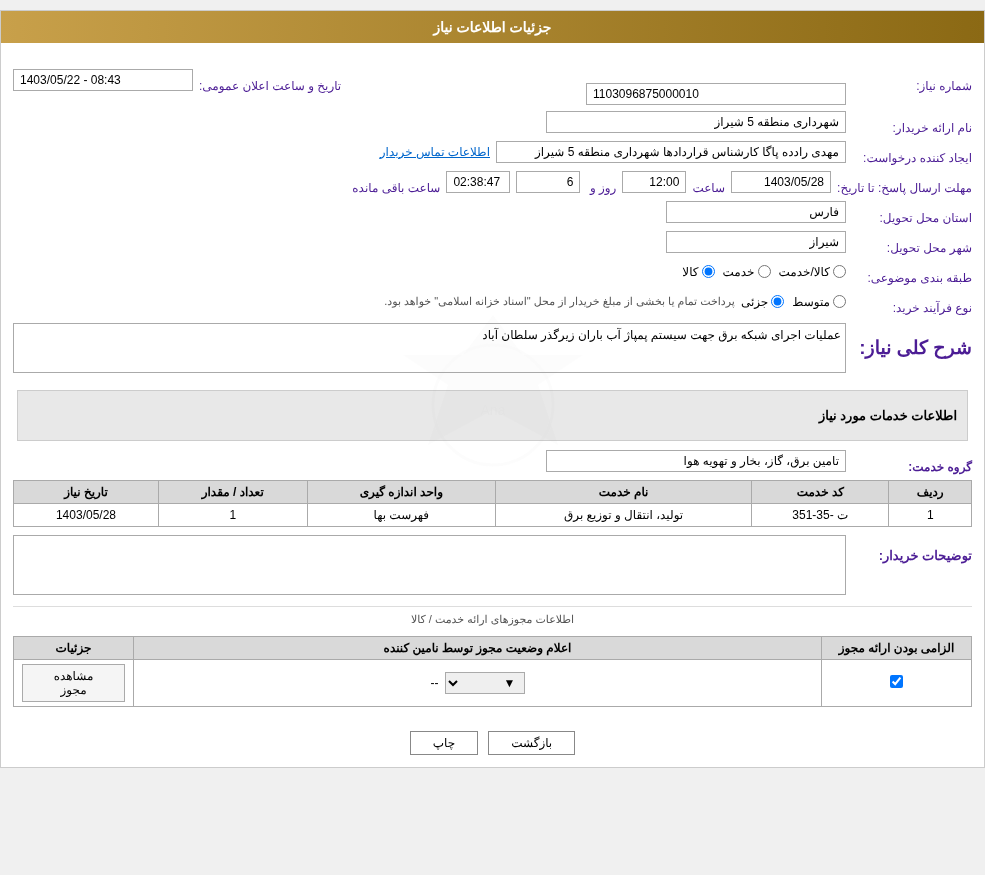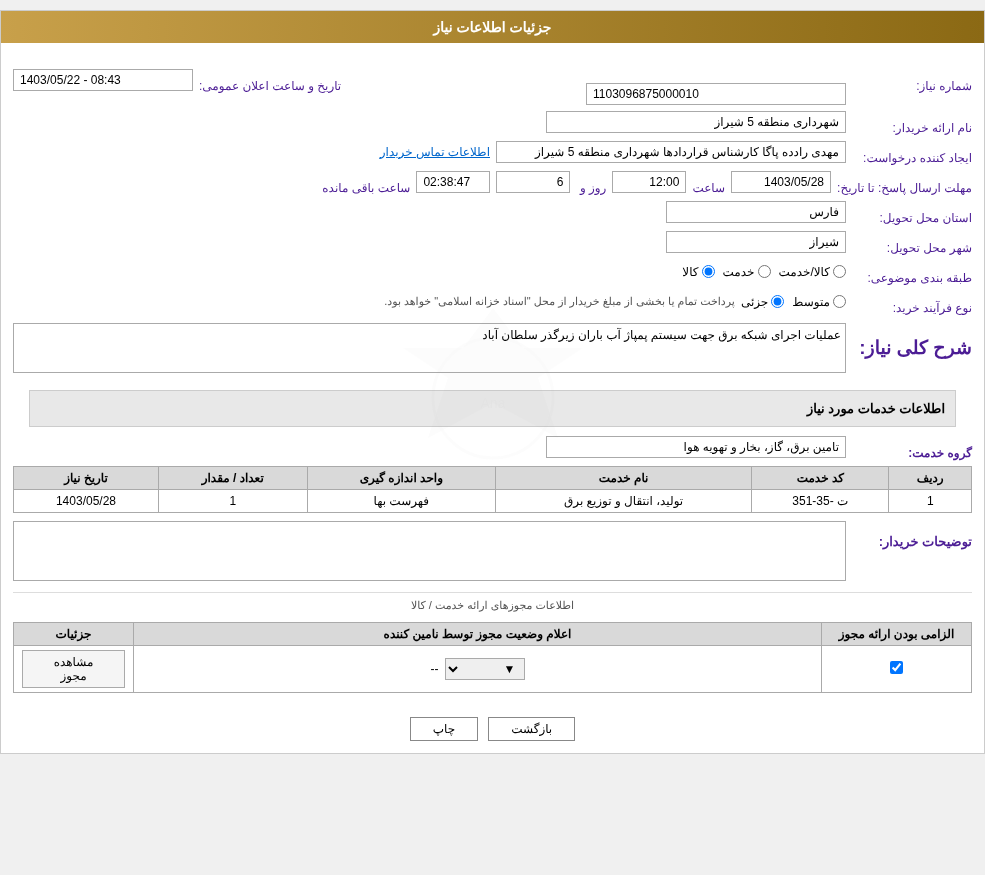--- a/index.html
+++ b/index.html
@@ -36,34 +36,34 @@
       background: #fff;
       padding: 2px 6px;
       min-height: 22px;
       display: inline-flex;
       align-items: center;
       font-size: 12px;
     }
     .value-box.wide { width: 260px; margin-top: 29px; }
     .value-box.medium { width: 180px; }
     .value-box.small { width: 100px; }
-    .value-box.xsmall { width: 74px; }
+    .value-box.xsmall { width: 64px; }
     .link-text {
       color: #0066cc;
       text-decoration: underline;
       cursor: pointer;
       font-size: 12px;
     }
     .section-title {
       background: #e8e8e8;
       border: 1px solid #ccc;
-      padding: 10px 10px;
+      padding: 17px 10px;
       font-weight: bold;
       font-size: 13px;
-      margin: 6px 16px;
+      margin: 6px 4px;
     }
     .inline-row {
       display: flex;
       align-items: center;
       gap: 6px;
       margin: 3px 0;
       flex-wrap: wrap;
     }
     table.data-table {
       width: 100%;

